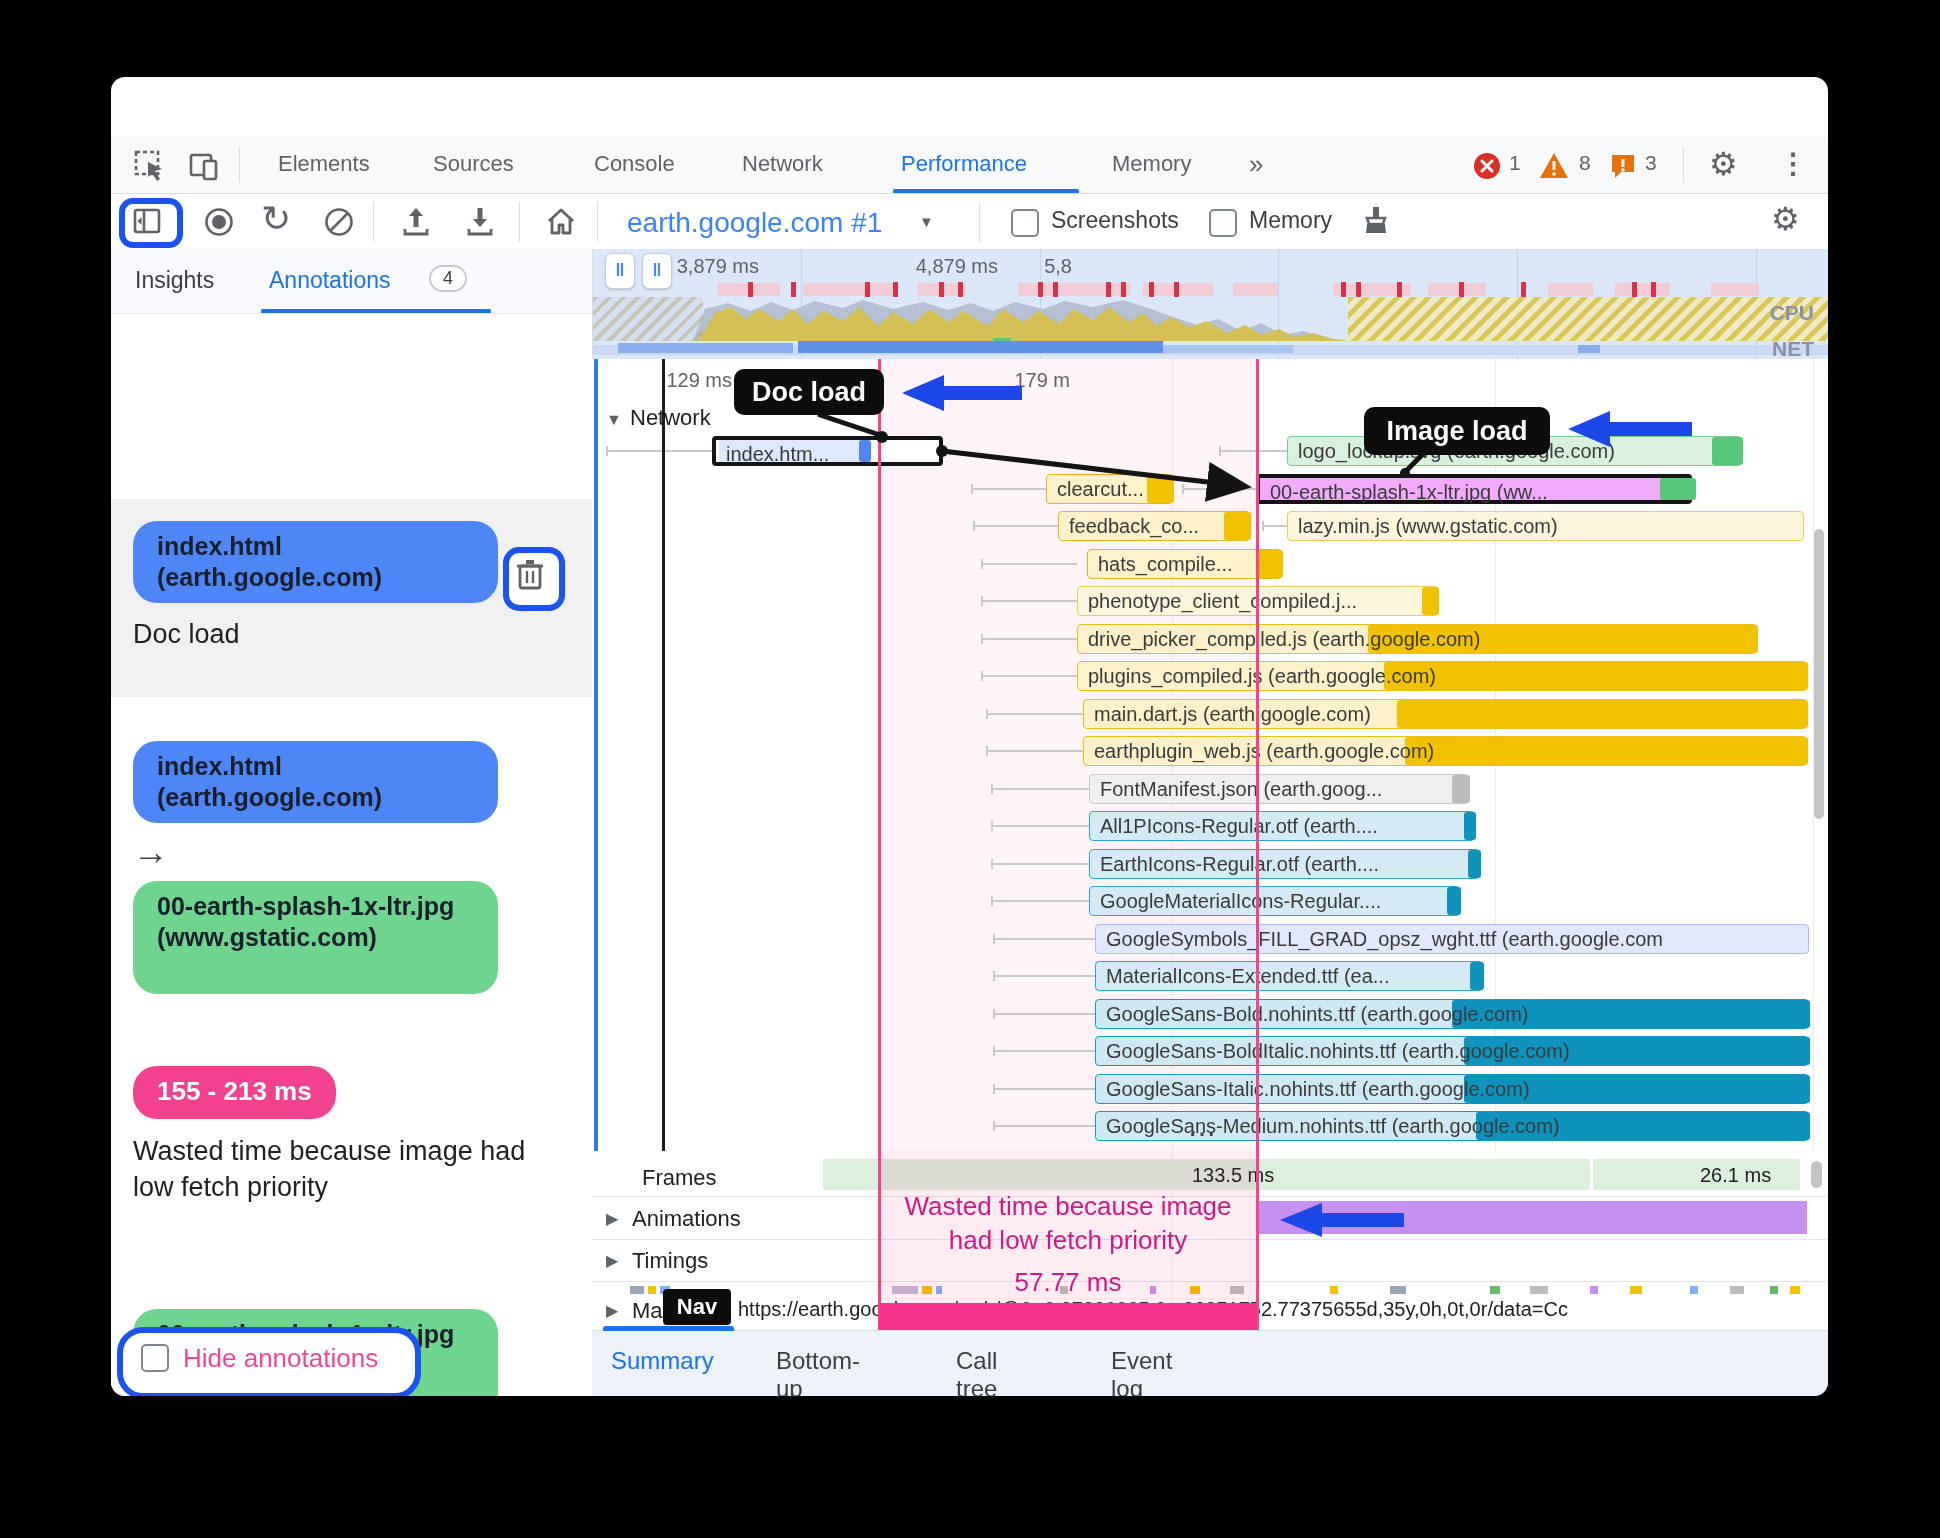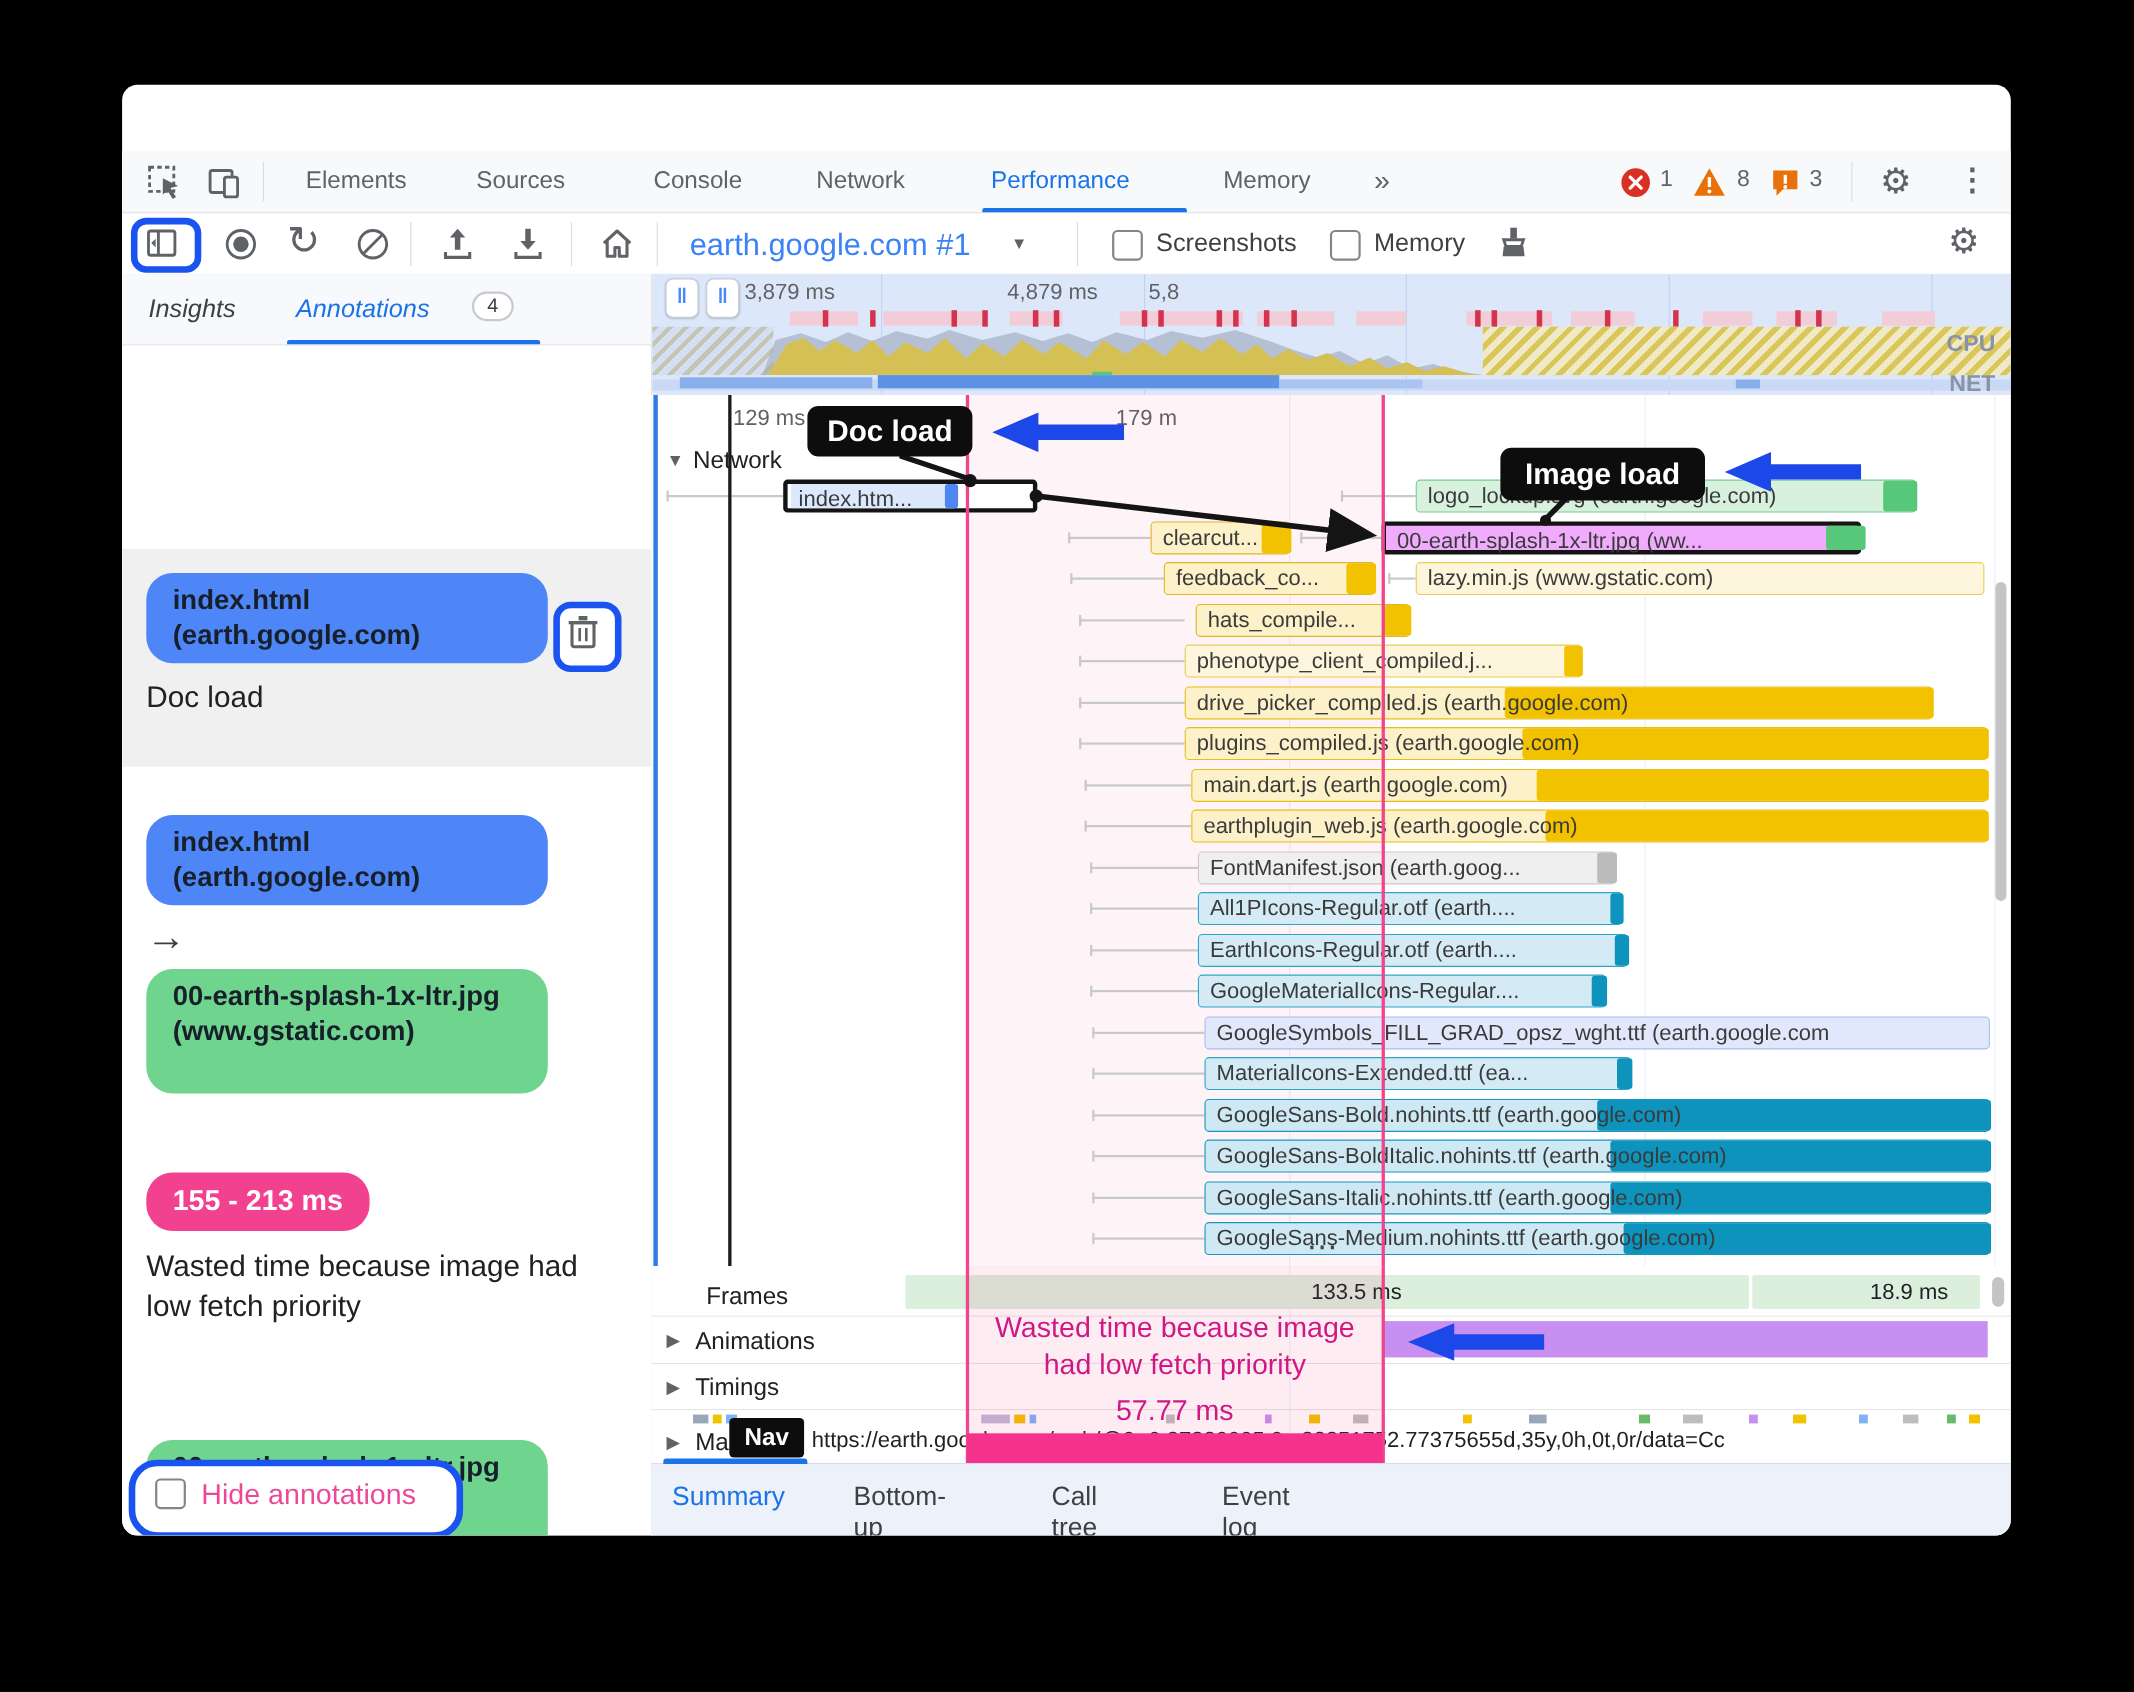--- a/index.html
+++ b/index.html
@@ -19,21 +19,21 @@
   .count{font-size:21px;color:#5F6368;top:14px;}
   
   .toolbar{left:0;top:117px;width:100%;height:55px;background:#fff;border-bottom:1px solid #DADCE0;}
   .ring{border:6px solid #1A53F0;border-radius:14px;background:#fff;}
   .tbicon{font-size:30px;color:#5F6368;top:8px;}
   .cbx{width:24px;height:24px;border:2.5px solid #80868B;border-radius:5px;background:#fff;}
   .cbl{font-size:23px;color:#3C4043;top:13px;}
   
   .sidebar{left:0;top:172px;width:481px;height:1147px;background:#fff;border-right:1px solid #DADCE0;overflow:hidden;}
   .sbtabs{left:0;top:0;width:100%;height:64px;background:#F7F9FC;border-bottom:1px solid #E3E6EA;}
-  .sbtab{top:18px;font-size:23px;color:#3C4043;font-style:italic;}
+  .sbtab{top:18px;font-size:23px;color:#3C4043;}
   .sbtab.active{color:#1A73E8;}
   .badge4{border:2px solid #C6CACE;border-radius:16px;background:#fff;color:#3C4043;font-size:18px;padding:1px 12px;top:16px;}
   .card{left:0;width:481px;}
   .card.sel{background:#F0F0F0;}
   .pill{left:22px;width:365px;border-radius:24px;padding:10px 24px;box-sizing:border-box;font-weight:700;font-size:25px;line-height:1.22;color:#17202A;}
   .pill-blue{background:#4E86F7;}
   .pill-green{background:#6FD48E;}
   .pill-pink{background:#F2428F;color:#fff;width:auto;display:inline-block;font-size:26px;}
   .annlabel{left:22px;font-size:27px;color:#202124;}
   .annbody{left:22px;width:400px;font-size:27px;color:#202124;line-height:1.35;}
@@ -452,21 +452,21 @@
     <div class="a scrollthumb" style="left:1222px;top:170px;width:10px;height:290px"></div>
   </div>
 
   <div class="a tracks">
     <div class="a" style="left:580px;top:0;width:1px;height:179px;background:#EAF0F8"></div>
 
     <div class="a trklabel" style="left:50px;top:14px">Frames</div>
     <div class="a" style="left:231px;top:8px;width:767px;height:31px;background:#DCEEDC;border-radius:2px"></div>
     <div class="a" style="left:1001px;top:8px;width:207px;height:31px;background:#DCEEDC;border-radius:2px"></div>
     <div class="a" style="left:600px;top:13px;font-size:20px;color:#202124">133.5 ms</div>
-    <div class="a" style="left:1108px;top:13px;font-size:20px;color:#202124">18.9 ms</div>
+    <div class="a" style="left:1108px;top:13px;font-size:20px;color:#202124">26.1 ms</div>
     <div class="a scrollthumb" style="left:1219px;top:10px;width:11px;height:27px"></div>
     <div class="a sep" style="top:45px"></div>
 
     <div class="a tri" style="left:14px;top:58px">▶</div>
     <div class="a trklabel" style="left:40px;top:55px">Animations</div>
     <div class="a" style="left:666px;top:50px;width:549px;height:33px;background:#C88FF2"></div>
     <svg class="a" style="left:688px;top:52px" width="124" height="34">
         <polygon points="0,17 42,0 42,10 124,10 124,24 42,24 42,34" fill="#1C48EA"></polygon>
       </svg>
     <div class="a sep" style="top:88px"></div>

